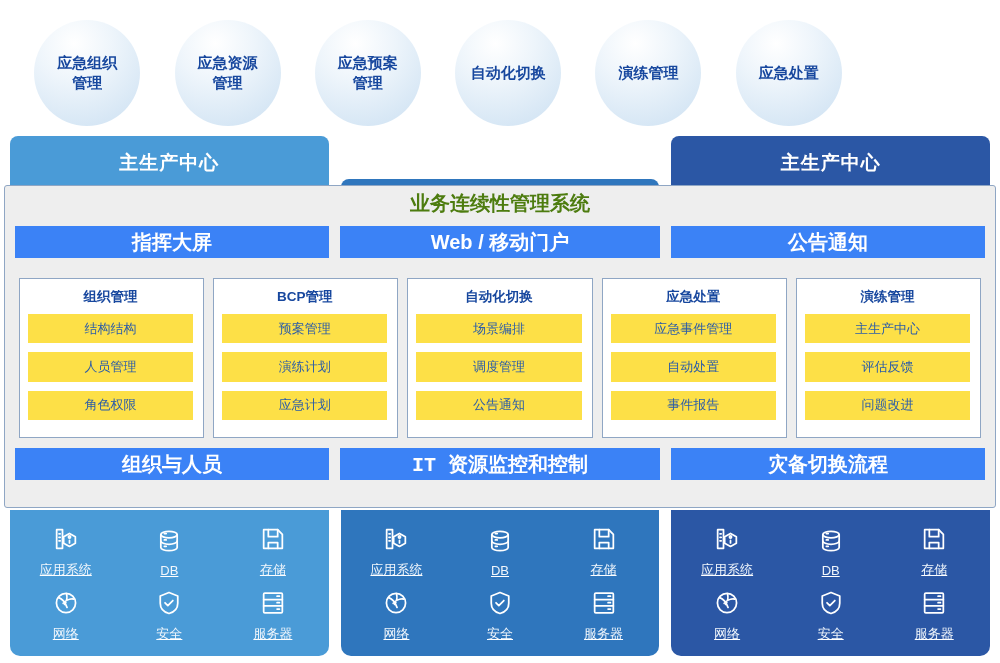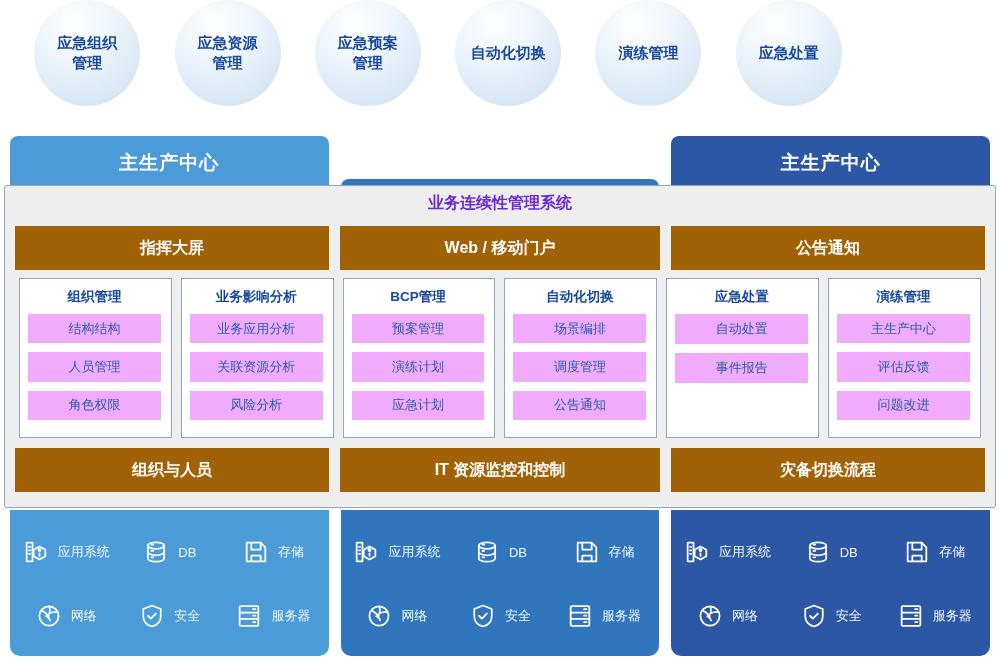--- a/index.html
+++ b/index.html
@@ -8,21 +8,21 @@
     background: #ffffff;
     font-family: "Liberation Sans", "DejaVu Sans", sans-serif;
     overflow: hidden;
   }
   #root { position: relative; width: 1000px; height: 663px; }
 
   
   .circle-row {
     position: absolute; left: 0; top: 0;
     width: 876px; height: 126px;
-    display: flex; align-items: flex-start;
+    display: flex; align-items: flex-end;
   }
   .circle {
     width: 106px; height: 106px; border-radius: 50%;
     background: radial-gradient(circle at 38% 22%, #ffffff 0%, #eef5fb 36%, #d7e7f5 78%, #cfe2f3 100%);
     display: flex; align-items: center; justify-content: center;
     text-align: center;
     color: #17479e;
     font-size: 15px; font-weight: bold; line-height: 1.35;
     flex: 0 0 auto;
   }
@@ -47,71 +47,71 @@
   
   .midpanel {
     position: absolute; left: 4px; top: 185px;
     width: 992px; height: 323px;
     background: #eeeeee;
     border: 1px solid #8fa6c4;
     border-radius: 3px;
   }
   .mid-title {
     height: 34px; display: flex; align-items: center; justify-content: center;
-    font-size: 16px; font-weight: bold; color: #6d28d9;
+    font-size: 20px; font-weight: bold; color: #4d7c0f;
   }
   .band {
     position: absolute; left: 10px; right: 10px;
     display: flex; gap: 11px;
   }
   .band-top { top: 40px; }
-  .band-bottom { top: 262px; }
+  .band-bottom { top: 262px; font-family: Liberation Mono, monospace; }
   .band-cell {
-    flex: 1 1 0; height: 44px; background: #a16207;
+    flex: 1 1 0; height: 32px; background: #3b82f6;
     display: flex; align-items: center; justify-content: center;
-    color: #ffffff; font-size: 16px; font-weight: bold;
+    color: #ffffff; font-size: 20px; font-weight: bold;
   }
   .band-cell.w-1 { flex: 1.02 1 0; }
 
   .cards {
     position: absolute; left: 14px; right: 14px; top: 92px;
     display: flex; gap: 9px;
   }
   .card {
     flex: 1 1 0; background: #ffffff; border: 1px solid #8fa6c4;
     height: 160px; padding: 9px 10px 8px 8px;
     display: flex; flex-direction: column; align-items: stretch;
   }
   .card-title {
     text-align: center; color: #17479e; font-size: 13.5px; font-weight: bold;
     margin-bottom: 8px;
   }
   .card-item {
-    background: #f0abfc; color: #2b5ca8; font-size: 13px;
+    background: #fde047; color: #2b5ca8; font-size: 13px;
     height: 30px; margin-bottom: 9px;
     display: flex; align-items: center; justify-content: center;
     white-space: nowrap;
   }
 
   
   .bottoms {
     position: absolute; left: 10px; top: 510px; width: 980px; height: 146px;
     display: flex; gap: 12px;
   }
   .bottom-panel {
     flex: 1 1 0; border-radius: 0 0 10px 10px;
     padding: 10px 4px 8px 4px;
     display: grid; grid-template-columns: repeat(3, 1fr); grid-template-rows: 1fr 1fr;
   }
   .b1 { background: #4a9bd7; }
   .b2 { background: #2f76bd; }
   .b3 { background: #2b57a5; }
   .res {
-    display: flex; flex-direction: row; align-items: center; justify-content: center;
-    color: #ffffff; gap: 8px;
+    display: flex; flex-direction: column; align-items: center; justify-content: center;
+    color: #ffffff; gap: 8px; text-decoration: underline;
   }
   .res svg { display: block; }
   .res-label { font-size: 13px; color: #f0f6fc; }
 </style>
 </head>
 <body>
 
 <div id="root">
 
   <div class="circle-row">
@@ -167,39 +167,34 @@
     </div>
 
     <div class="cards">
       <div class="card">
         <div class="card-title">组织管理</div>
         <div class="card-item">结构结构</div>
         <div class="card-item">人员管理</div>
         <div class="card-item">角色权限</div>
       </div>
       <div class="card">
-        <div class="card-title">业务影响分析</div>
-        <div class="card-item">业务应用分析</div>
-        <div class="card-item">关联资源分析</div>
-        <div class="card-item">风险分析</div>
-      </div>
-      <div class="card">
         <div class="card-title">BCP管理</div>
         <div class="card-item">预案管理</div>
         <div class="card-item">演练计划</div>
         <div class="card-item">应急计划</div>
       </div>
       <div class="card">
         <div class="card-title">自动化切换</div>
         <div class="card-item">场景编排</div>
         <div class="card-item">调度管理</div>
         <div class="card-item">公告通知</div>
       </div>
       <div class="card">
         <div class="card-title">应急处置</div>
+        <div class="card-item">应急事件管理</div>
         <div class="card-item">自动处置</div>
         <div class="card-item">事件报告</div>
       </div>
       <div class="card">
         <div class="card-title">演练管理</div>
         <div class="card-item">主生产中心</div>
         <div class="card-item">评估反馈</div>
         <div class="card-item">问题改进</div>
       </div>
     </div>

